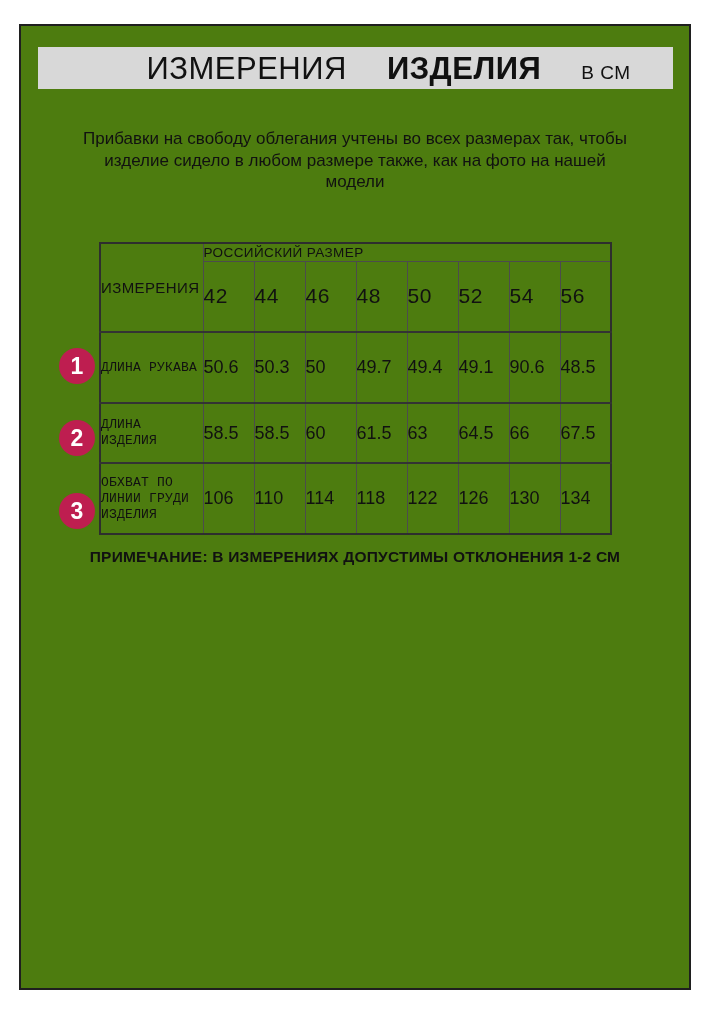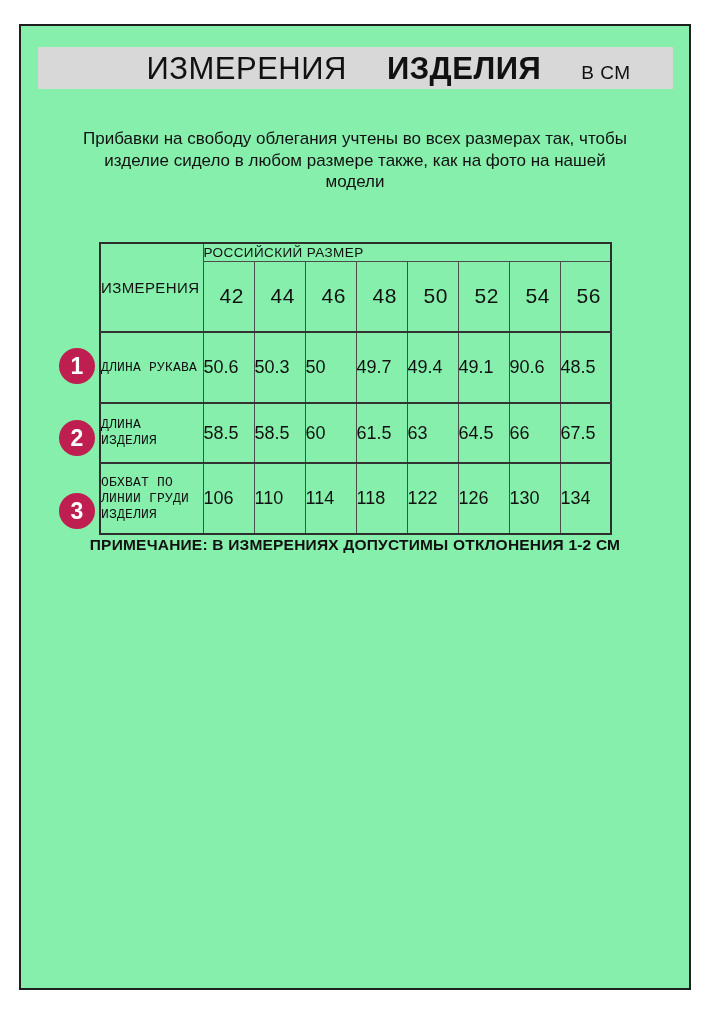--- a/index.html
+++ b/index.html
@@ -8,21 +8,21 @@
     width: 725px; height: 1024px;
     font-family: "Liberation Sans", sans-serif;
     color: #111111;
     position: relative;
   }
   .page-frame {
     position: absolute;
     left: 19px; top: 24px;
     width: 672px; height: 966px;
     border: 2px solid #1f1f1f;
-    background: #86efac;
+    background: #4d7c0f;
   }
   
   .header-band {
     position: absolute;
     left: 17px; top: 21px;
     width: 635px; height: 42px;
     background: #D8D8D8;
     display: flex;
     align-items: baseline;
     justify-content: center;
@@ -70,21 +70,21 @@
     font-weight: 400;
     overflow: hidden;
   }
   tr.group-row    { height: 18px; }
   tr.sizes-row    { height: 71px; }
   tr.data-row-1   { height: 71px; }
   tr.data-row-2   { height: 60px; }
   tr.data-row-3   { height: 71px; }
   .corner-cell  { font-size: 15px; letter-spacing: 0.4px; border-left: none !important; }
   .group-cell   { font-size: 13.5px; letter-spacing: 0.4px; border-bottom: 1.5px solid #4c4c4c; }
-  .size-cell    { font-size: 21px; font-weight: 900; letter-spacing: 0.5px; padding-left: 16px; }
+  .size-cell    { font-size: 21px; font-weight: 900; letter-spacing: 0.5px; }
   tbody tr th, tbody tr td { border-top: 2px solid #333333; }
   .row-label-cell {
     font-size: 13px; letter-spacing: 0.2px;
     border-left: none !important;
     white-space: pre-line;
     line-height: 16px;
     font-family: Liberation Mono, monospace;
   }
   .value-cell { font-size: 18px; }
   
@@ -97,21 +97,21 @@
     color: #ffffff;
     font-size: 23px; font-weight: 700;
     display: flex; align-items: center; justify-content: center;
   }
   .marker-1 { top: 322px; }
   .marker-2 { top: 394px; }
   .marker-3 { top: 467px; }
   
   .footnote {
     position: absolute;
-    left: 0; top: 510px; width: 100%;
+    left: 0; top: 522px; width: 100%;
     text-align: center;
     font-size: 15.5px; font-weight: 700;
     letter-spacing: 0.2px;
   }
 </style>
 </head>
 <body>
 
 <div class="page-frame">
 

